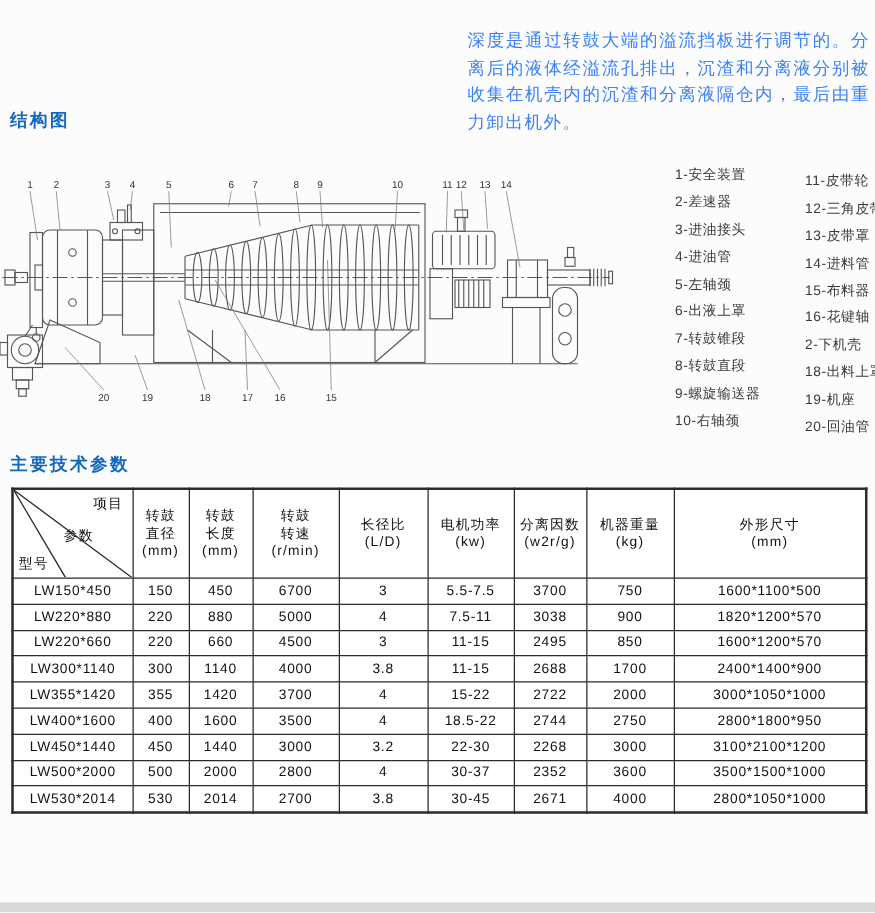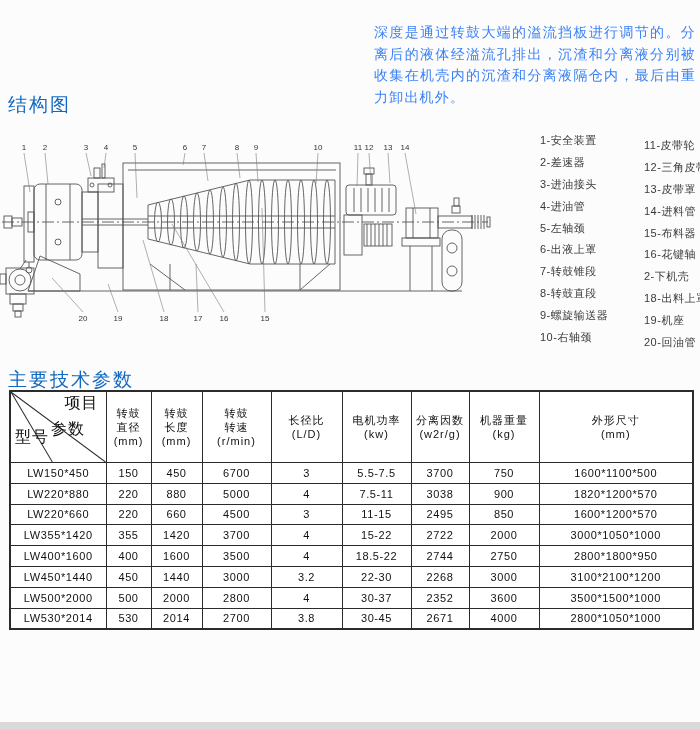--- a/index.html
+++ b/index.html
@@ -8,21 +8,21 @@
     background:#fcfcfc;
     font-family:"Liberation Sans","DejaVu Sans",sans-serif;
     color:#1f1f1f;
   }
   .intro{
     position:absolute;left:374px;top:8px;width:322px;
     font-size:14px;line-height:21.5px;letter-spacing:1.2px;
     text-align:justify;color:#3b82f6;
   }
   .sec-title{
-    position:absolute;left:8px;font-size:19px;font-weight:normal;
+    position:absolute;left:8px;font-size:14px;font-weight:bold;
     letter-spacing:2px;color:#1268bf;
   }
   #title-structure{top:76px;}
   #title-params{top:351px;}
   #diagram{position:absolute;left:0;top:128px;width:492px;height:226px;}
   .parts-col{
     position:absolute;font-size:11px;color:#3a3a3a;letter-spacing:0.5px;margin-left:37px;
   }
   #parts-col1{left:503px;top:130px;}
   #parts-col2{left:607px;top:135px;}
@@ -37,24 +37,24 @@
     border:1px solid #2b2b2b;text-align:center;vertical-align:middle;
     padding:0 1px;overflow:hidden;
   }
   table.spec th{
     height:62px;font-weight:normal;white-space:pre-line;line-height:14px;
     letter-spacing:1px;
   }
   table.spec td{height:19.8px;letter-spacing:0.6px;}
   th.corner{position:relative;padding:0;}
   th.corner svg{position:absolute;left:0;top:0;width:100%;height:100%;}
-  th.corner .lbl{position:absolute;font-size:16px;letter-spacing:1px;line-height:12px;}
+  th.corner .lbl{position:absolute;font-size:11px;letter-spacing:1px;line-height:12px;}
   th.corner .lbl-top{top:5px;right:7px;}
   th.corner .lbl-mid{top:31px;left:40px;}
-  th.corner .lbl-bot{bottom:19px;left:4px;}
+  th.corner .lbl-bot{bottom:5px;left:4px;}
   .bottom-strip{
     position:absolute;left:0;top:722px;width:700px;height:8px;background:#d9d9d9;
   }
   .dwg{stroke:#555;fill:none;stroke-width:0.9;}
   .leader{stroke:#7a7a7a;stroke-width:0.6;fill:none;}
   .callout{font-size:8px;fill:#333;stroke:none;}
 </style>
 </head>
 <body>
 
@@ -319,20 +319,31 @@
         <td>220</td>
         <td>660</td>
         <td>4500</td>
         <td>3</td>
         <td>11-15</td>
         <td>2495</td>
         <td>850</td>
         <td>1600*1200*570</td>
       </tr>
       <tr>
+        <td>LW300*1140</td>
+        <td>300</td>
+        <td>1140</td>
+        <td>4000</td>
+        <td>3.8</td>
+        <td>11-15</td>
+        <td>2688</td>
+        <td>1700</td>
+        <td>2400*1400*900</td>
+      </tr>
+      <tr>
         <td>LW355*1420</td>
         <td>355</td>
         <td>1420</td>
         <td>3700</td>
         <td>4</td>
         <td>15-22</td>
         <td>2722</td>
         <td>2000</td>
         <td>3000*1050*1000</td>
       </tr>

